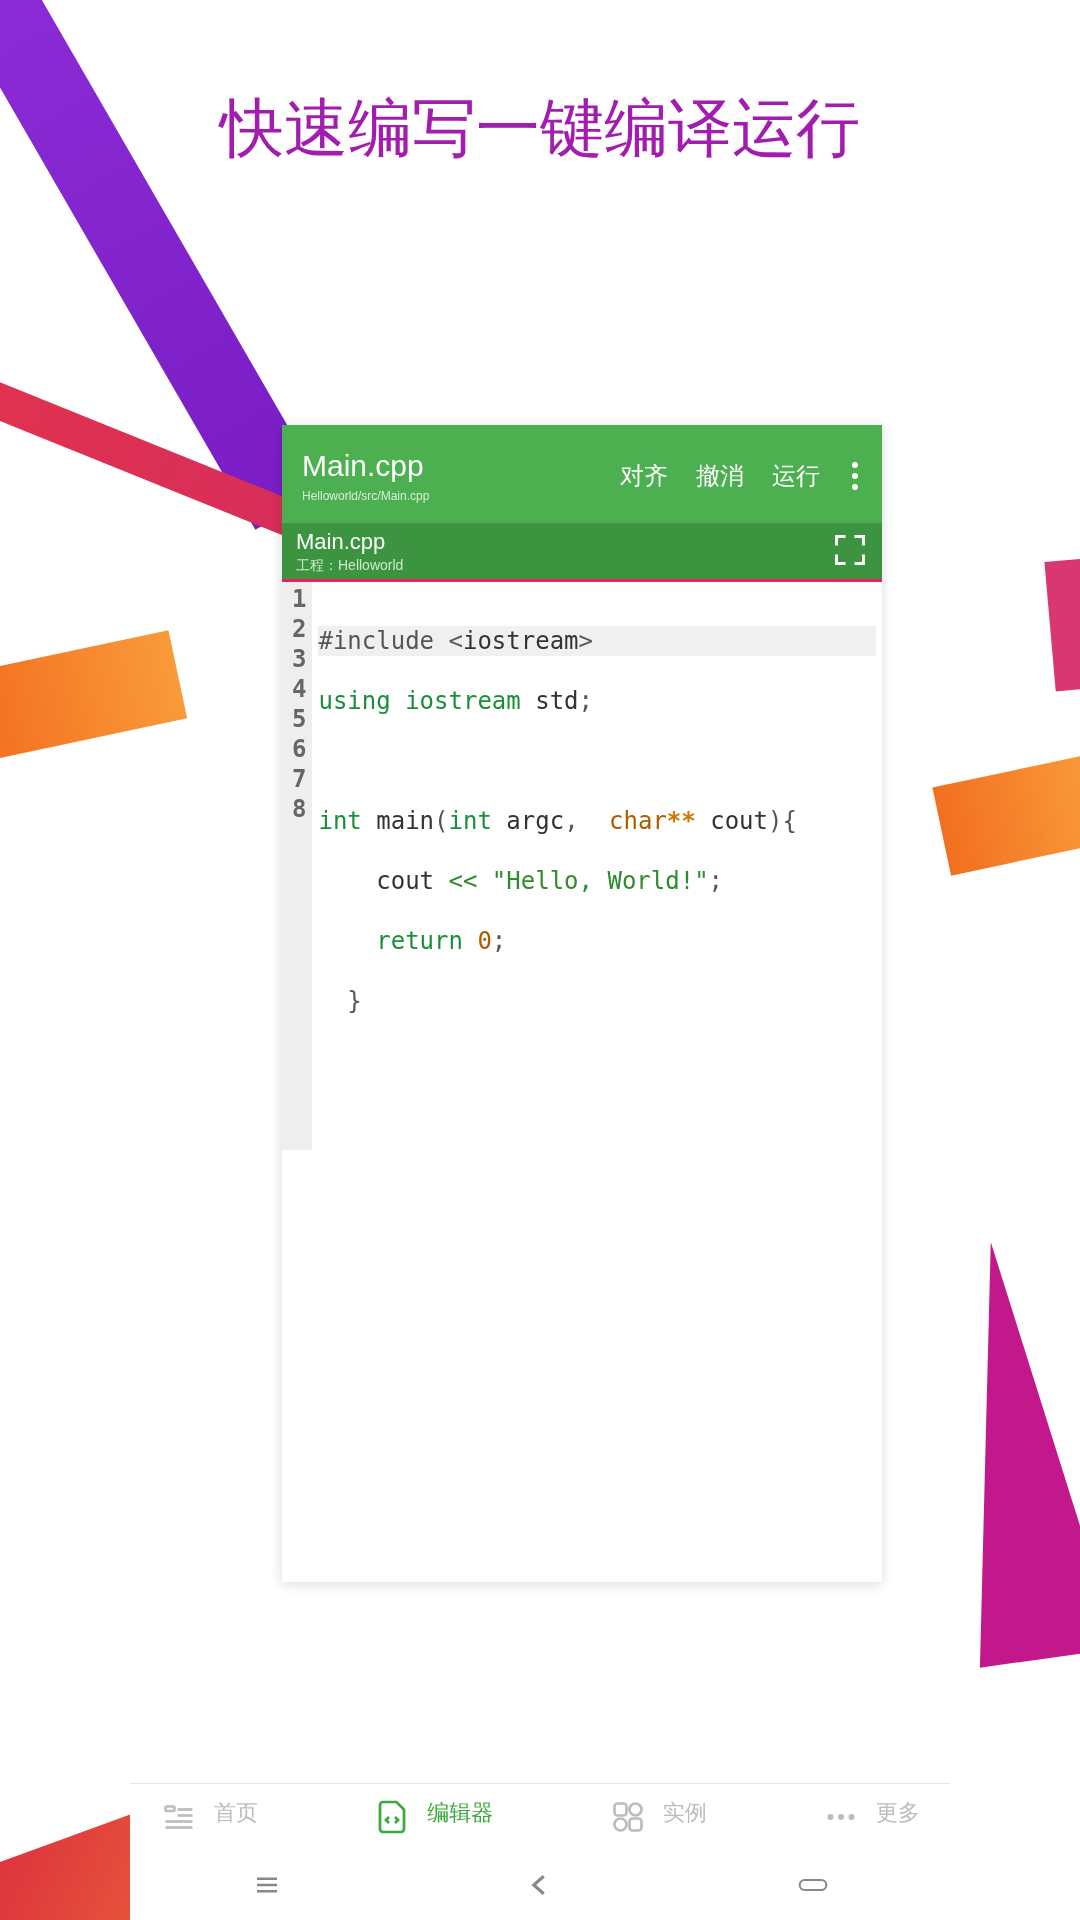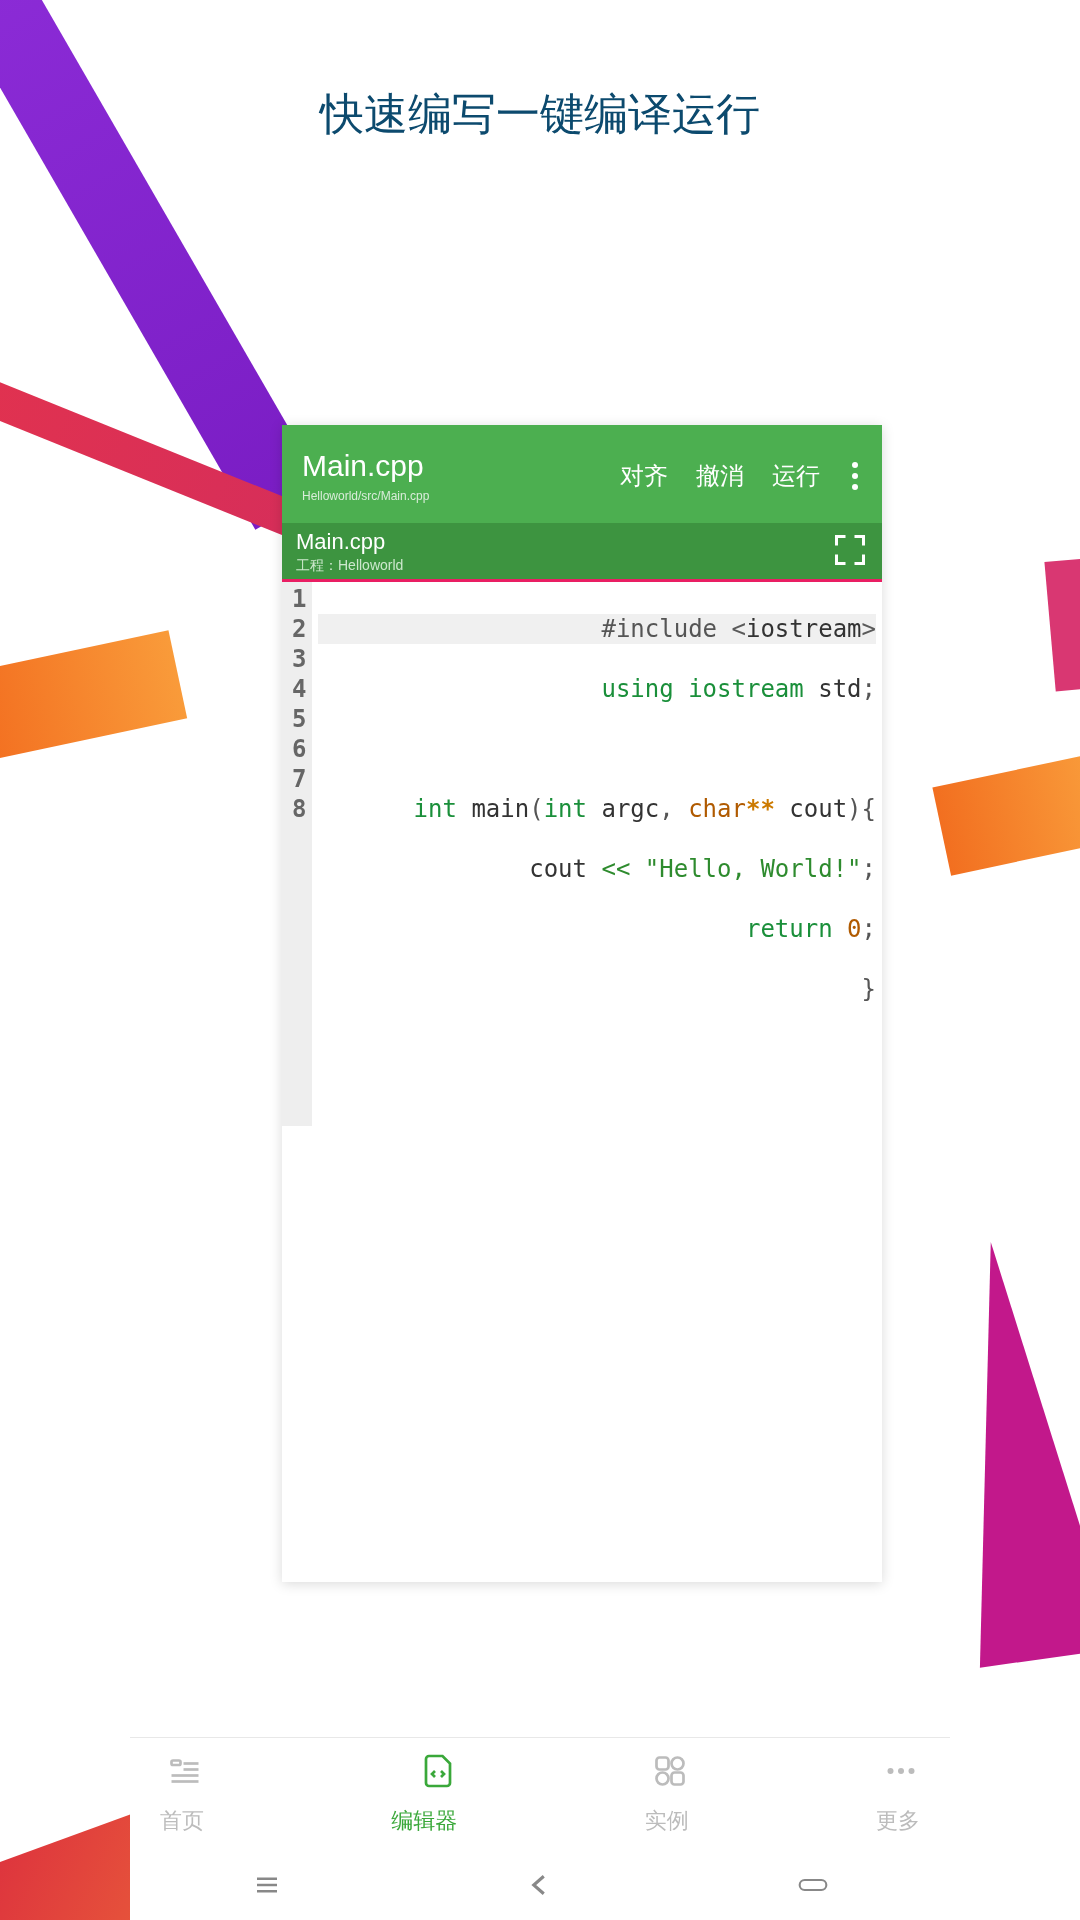--- a/index.html
+++ b/index.html
@@ -87,23 +87,23 @@
   right: 0;
   text-align: center;
 }
 .title-main {
   font-size: 100px;
   font-weight: 400;
   color: #111;
   letter-spacing: 4px;
 }
 .title-sub {
-  font-size: 44px;
+  font-size: 64px;
   font-weight: 400;
-  color: #0c4a6e;
+  color: #a21caf;
   margin-top: 10px;
 }
 
 
 .editor-panel {
   position: absolute;
   top: 425px;
   left: 282px;
   width: 600px;
   box-shadow: 0 2px 12px rgba(0,0,0,0.15);
@@ -135,25 +135,25 @@
 .tab-left { display: flex; flex-direction: column; }
 .tab-filename { font-size: 22px; }
 .tab-project { font-size: 14px; color: #cde8cd; margin-top: 2px; text-align: right; }
 .expand-icon svg { width: 36px; height: 36px; }
 
 .editor-underline { height: 3px; background: #e91e63; width: 100%; }
 
 .code-area { display: flex; font-family: "Consolas", monospace; font-size: 24px; line-height: 30px; }
 .gutter { background: #eeeeee; color: #888; text-align: right; padding: 2px 6px 2px 10px; min-width: 28px; }
 .gutter div { font-weight: bold; color: #666; }
-.code-lines { padding: 2px 6px; flex: 1; white-space: pre; text-align: right; }
+.code-lines { padding: 14px 6px; flex: 1; white-space: pre; }
 .code-line.highlighted { background: #f0f0f0; }
 .tok-kw { color: #1a8f3a; }
 .tok-pre { color: #555; }
-.tok-type { color: #b05a00; }
+.tok-type { color: #b05a00; margin-left: 16px; }
 .tok-op { color: #5a5a5a; }
 .tok-op-green { color: #2e8b2e; }
 .tok-str { color: #2e8b2e; }
 .tok-num { color: #b05a00; }
 .tok-punc { color: #555; }
 .tok-id { color: #333; }
 .tok-star { color: #cc7a00; font-weight: bold; }
 
 
 .editor-body {
@@ -167,21 +167,21 @@
   bottom: 66px;
   left: 130px;
   right: 130px;
   display: flex;
   justify-content: space-between;
   align-items: center;
   padding: 14px 30px 18px 30px;
   border-top: 1px solid #e8e8e8;
   background: #fff;
 }
-.nav-item { display: flex; flex-direction: column; align-items: flex-end; gap: 16px; color: #bcbcbc; }
+.nav-item { display: flex; flex-direction: row; align-items: flex-start; gap: 16px; color: #bcbcbc; }
 .nav-item.active { color: #3aa83a; }
 .nav-icon { width: 38px; height: 38px; display: flex; align-items: center; justify-content: center; }
 .nav-icon svg { width: 36px; height: 36px; }
 .nav-label { font-size: 22px; }
 
 
 .sys-nav {
   position: absolute;
   bottom: 0;
   left: 130px;

